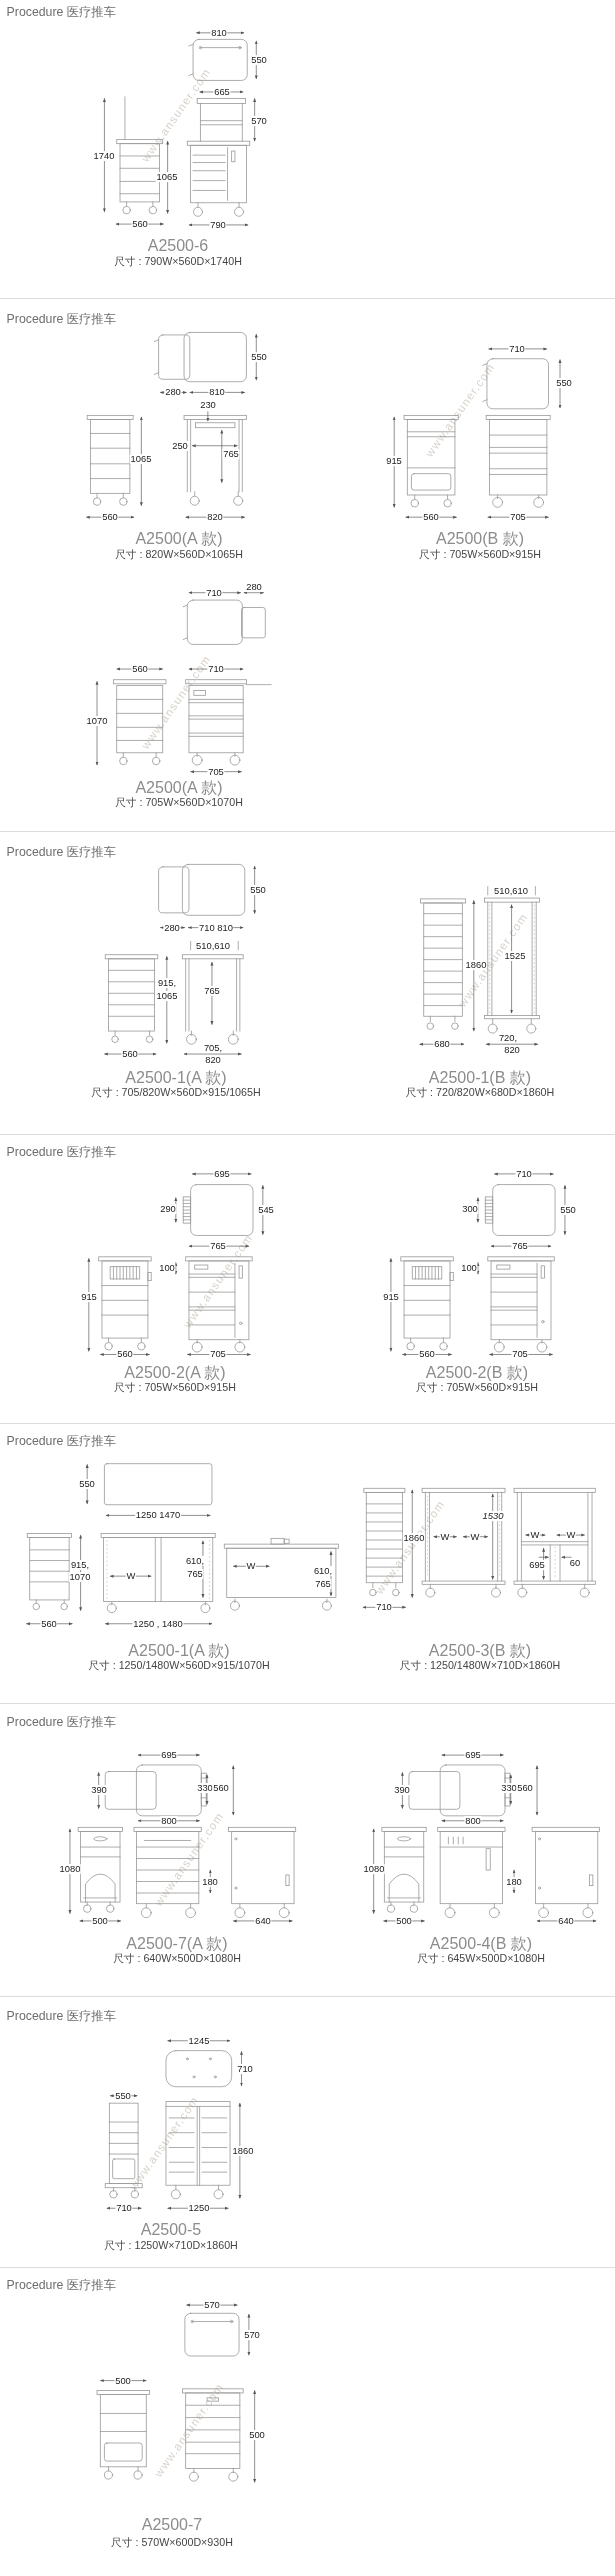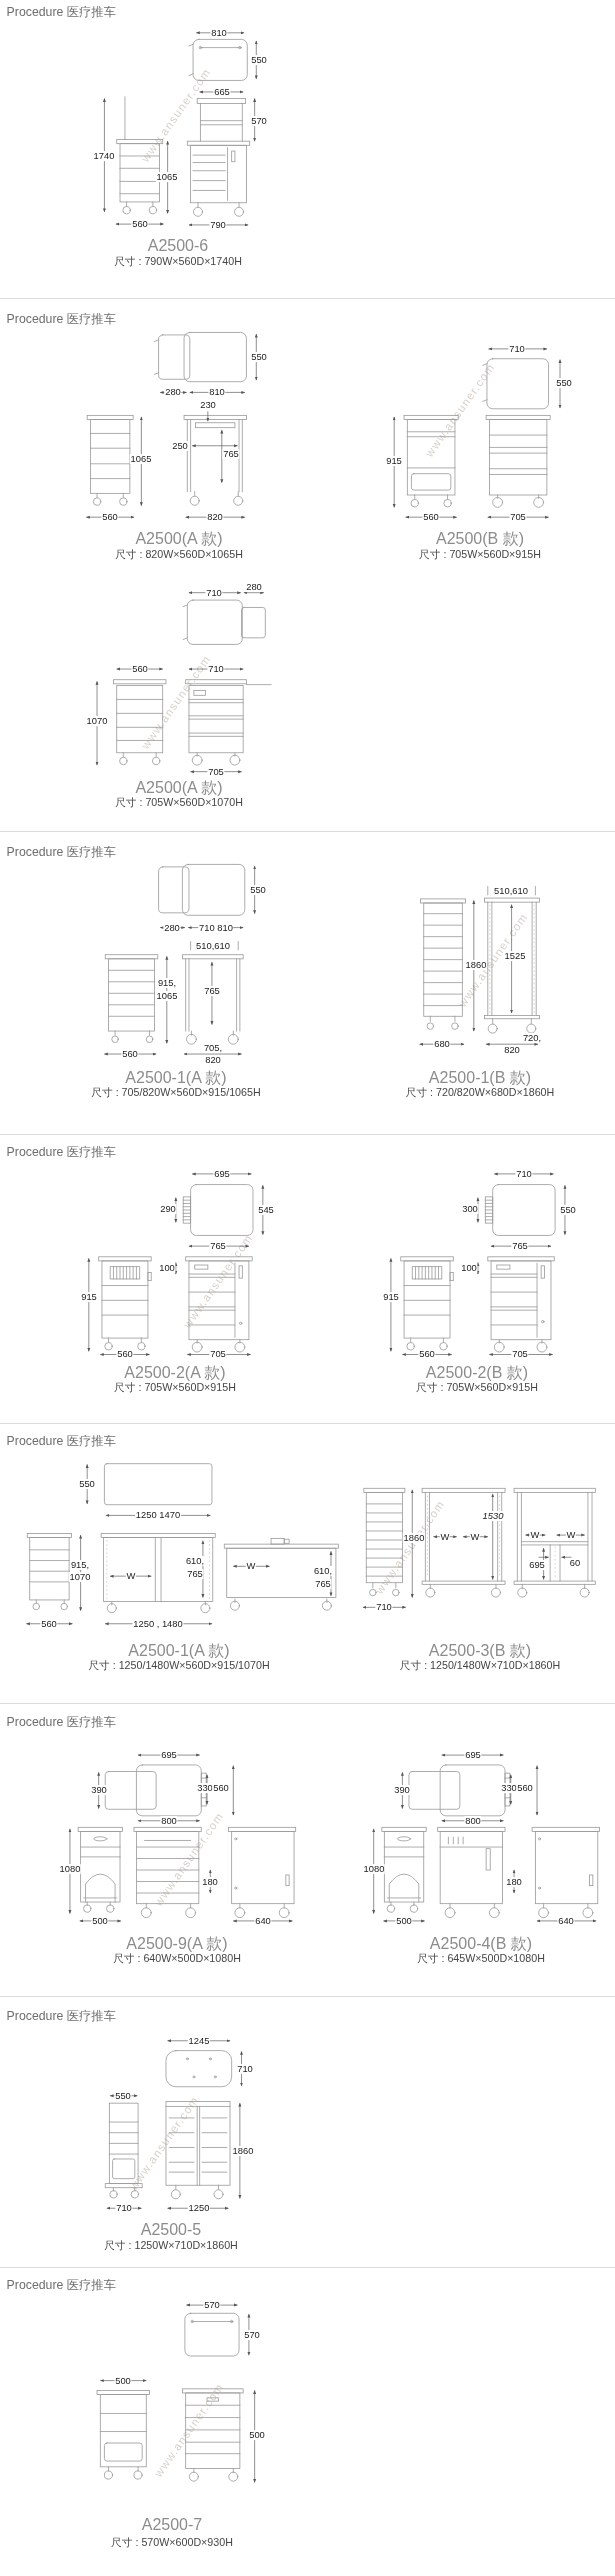--- a/index.html
+++ b/index.html
@@ -547,21 +547,21 @@
       <span class="dim" style="left: 167px; top: 983px;">915,</span>
       <span class="dim" style="left: 167px; top: 996px;">1065</span>
       <span class="dim" style="left: 212px; top: 991px;">765</span>
       <span class="dim" style="left: 130px; top: 1054px;">560</span>
       <span class="dim" style="left: 213px; top: 1048px;">705,</span>
       <span class="dim" style="left: 213px; top: 1060px;">820</span>
       <span class="dim" style="left: 511px; top: 891px;">510,610</span>
       <span class="dim" style="left: 476px; top: 965px;">1860</span>
       <span class="dim" style="left: 515px; top: 956px;">1525</span>
       <span class="dim" style="left: 442px; top: 1044px;">680</span>
-      <span class="dim" style="left: 532px; top: 1038px;">720,</span>
+      <span class="dim" style="left: 508px; top: 1038px;">720,</span>
       <span class="dim" style="left: 512px; top: 1050px;">820</span>
       <span class="dim" style="left: 222px; top: 1174px;">695</span>
       <span class="dim" style="left: 168px; top: 1209px;">290</span>
       <span class="dim" style="left: 266px; top: 1210px;">545</span>
       <span class="dim" style="left: 218px; top: 1246px;">765</span>
       <span class="dim" style="left: 167px; top: 1268px;">100</span>
       <span class="dim" style="left: 89px; top: 1297px;">915</span>
       <span class="dim" style="left: 125px; top: 1354px;">560</span>
       <span class="dim" style="left: 218px; top: 1354px;">705</span>
       <span class="dim" style="left: 524px; top: 1174px;">710</span>
@@ -641,21 +641,21 @@
   <div class="model" style="left:175px;top:1363px">A2500-2(A 款)</div>
   <div class="size" style="left:175px;top:1381px">尺寸 : 705W×560D×915H</div>
   <div class="model" style="left:477px;top:1363px">A2500-2(B 款)</div>
   <div class="size" style="left:477px;top:1381px">尺寸 : 705W×560D×915H</div>
 
   <div class="model" style="left:179px;top:1641px">A2500-1(A 款)</div>
   <div class="size" style="left:179px;top:1659px">尺寸 : 1250/1480W×560D×915/1070H</div>
   <div class="model" style="left:480px;top:1641px">A2500-3(B 款)</div>
   <div class="size" style="left:480px;top:1659px">尺寸 : 1250/1480W×710D×1860H</div>
 
-  <div class="model" style="left:177px;top:1934px">A2500-9(A 款)</div>
+  <div class="model" style="left:177px;top:1934px">A2500-7(A 款)</div>
   <div class="size" style="left:177px;top:1952px">尺寸 : 640W×500D×1080H</div>
   <div class="model" style="left:481px;top:1934px">A2500-4(B 款)</div>
   <div class="size" style="left:481px;top:1952px">尺寸 : 645W×500D×1080H</div>
 
   <div class="model" style="left:171px;top:2221px">A2500-5</div>
   <div class="size" style="left:171px;top:2239px">尺寸 : 1250W×710D×1860H</div>
 
   <div class="model" style="left:172px;top:2516px">A2500-7</div>
   <div class="size" style="left:172px;top:2536px">尺寸 : 570W×600D×930H</div>
 

